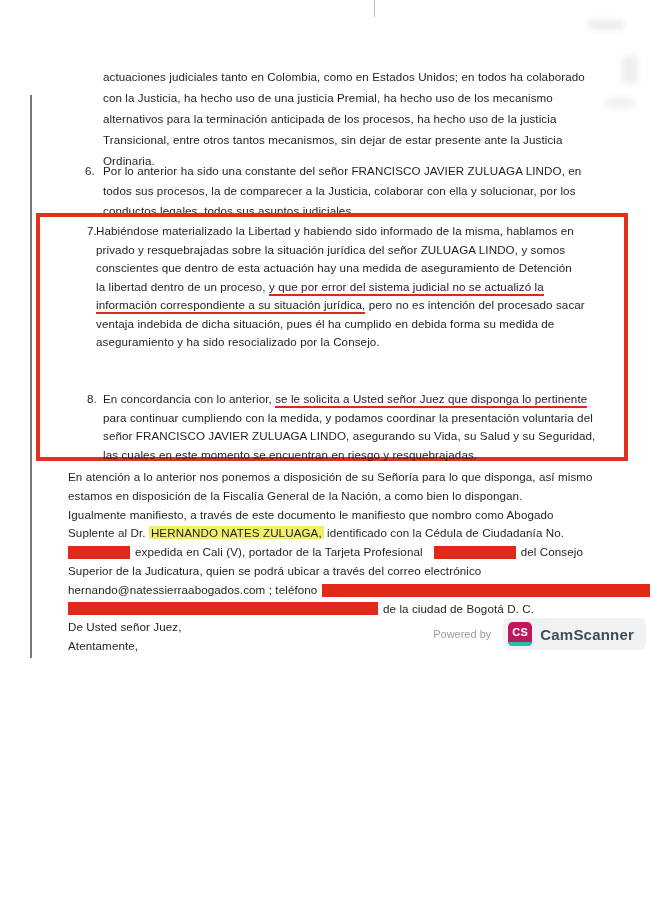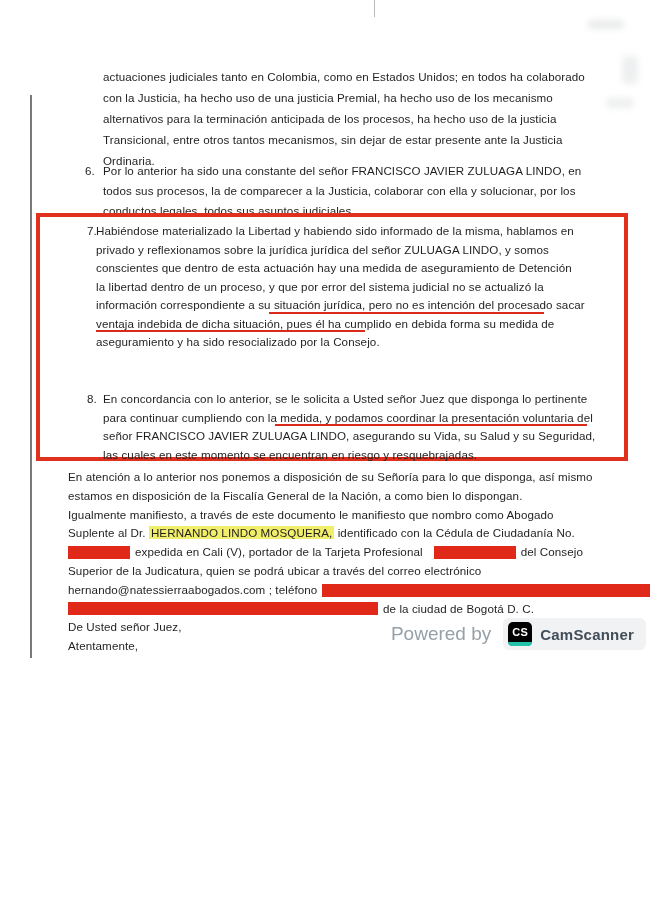--- a/index.html
+++ b/index.html
@@ -26,36 +26,36 @@
   .num7{left:87px;top:222px;height:18.5px;line-height:18.5px;}
   .num8{left:87px;top:390px;height:18.5px;line-height:18.5px;}
   .redbox{position:absolute;left:36px;top:213px;width:584px;height:240px;border:4px solid #e0301e;}
   .item7{position:absolute;left:96px;top:222px;}
   .item7 .line,.item8 .line{height:18.5px;line-height:18.5px;}
   .item8{position:absolute;left:103px;top:390px;}
   .closing{position:absolute;left:68px;top:468px;}
   .closing .line{height:18.8px;line-height:18.8px;}
   .rline{display:flex;align-items:center;gap:5px;}
   .bold{font-weight:bold;}
-  .redline{border-bottom:2.5px solid #d92a1a;padding-bottom:19px;}
+  .redline{border-bottom:2.5px solid #d92a1a;padding-bottom:1px;}
   .hl{background:#f1ee6b;padding:0 2px;}
   .bar{height:13px;background:#e1291a;flex:none;}
   .b1{width:62px;}
   .b2{width:82px;margin-left:6px;}
   .b3{width:360px;}
   .b4{width:310px;}
   .b5{width:91px;margin-left:4px;}
   .b6{width:88px;}
   .pagenum{position:absolute;top:724px;left:0;width:650px;text-align:center;
     font-weight:bold;font-size:12.5px;letter-spacing:1px;}
   
   .footer{position:absolute;right:4px;bottom:8px;display:flex;align-items:center;gap:12px;}
-  .powered{color:#97a0a7;font-size:19px;}
+  .powered{color:#97a0a7;font-size:11px;}
   .badge{display:flex;align-items:center;gap:8px;background:#f0f2f3;border-radius:6px;padding:4px 12px 4px 5px;}
-  .cs-icon{position:relative;width:24px;height:24px;border-radius:5px;background:#000000;
+  .cs-icon{position:relative;width:24px;height:24px;border-radius:5px;background:#be185d;
     display:flex;align-items:center;justify-content:center;flex:none;}
   .cs-letters{color:#ffffff;font-weight:bold;font-size:11px;margin-top:-4px;letter-spacing:.3px;}
   .cs-accent{position:absolute;bottom:0;left:0;right:0;height:4px;background:#21c2a7;border-radius:0 0 5px 5px;}
   .brand{color:#414d59;font-size:15px;font-weight:bold;letter-spacing:.2px;}
 </style>
 </head>
 <body>
 
 <div class="screen">
 
@@ -79,41 +79,41 @@
     <div class="line">Por lo anterior ha sido una constante del señor FRANCISCO JAVIER ZULUAGA LINDO, en</div>
     <div class="line">todos sus procesos, la de comparecer a la Justicia, colaborar con ella y solucionar, por los</div>
     <div class="line">conductos legales, todos sus asuntos judiciales.</div>
   </div>
 
   <div class="redbox"></div>
 
   <div class="num num7 line">7.</div>
   <div class="item7">
     <div class="line">Habiéndose materializado la Libertad y habiendo sido informado de la misma, hablamos en</div>
-    <div class="line">privado y reflexionamos sobre la jurídica jurídica del señor ZULUAGA LINDO, y somos</div>
+    <div class="line">privado y resquebrajadas sobre la situación jurídica del señor ZULUAGA LINDO, y somos</div>
     <div class="line">conscientes que dentro de esta actuación hay una medida de aseguramiento de Detención</div>
     <div class="line"><span>la libertad dentro de un proceso, </span><span class="redline">y que por error del sistema judicial no se actualizó la</span></div>
     <div class="line"><span class="redline">información correspondiente a su situación jurídica,</span><span> pero no es intención del procesado sacar</span></div>
     <div class="line">ventaja indebida de dicha situación, pues él ha cumplido en debida forma su medida de</div>
     <div class="line">aseguramiento y ha sido resocializado por la Consejo.</div>
   </div>
 
   <div class="num num8 line">8.</div>
   <div class="item8">
     <div class="line"><span>En concordancia con lo anterior, </span><span class="redline">se le solicita a Usted señor Juez que disponga lo pertinente</span></div>
     <div class="line">para continuar cumpliendo con la medida, y podamos coordinar la presentación voluntaria del</div>
     <div class="line">señor FRANCISCO JAVIER ZULUAGA LINDO, asegurando su Vida, su Salud y su Seguridad,</div>
     <div class="line">las cuales en este momento se encuentran en riesgo y resquebrajadas.</div>
   </div>
 
   <div class="closing">
     <div class="line">En atención a lo anterior nos ponemos a disposición de su Señoría para lo que disponga, así mismo</div>
     <div class="line">estamos en disposición de la Fiscalía General de la Nación, a como bien lo dispongan.</div>
     <div class="line">Igualmente manifiesto, a través de este documento le manifiesto que nombro como Abogado</div>
-    <div class="line"><span>Suplente al Dr. </span><span class="hl">HERNANDO LINDO MOSQUERA,</span><span> identificado con la Cédula de Ciudadanía No.</span></div>
+    <div class="line"><span>Suplente al Dr. </span><span class="hl">HERNANDO NATES ZULUAGA,</span><span> identificado con la Cédula de Ciudadanía No.</span></div>
     <div class="line rline">
         <div class="bar b1"></div>
         <span>expedida en Cali (V), portador de la Tarjeta Profesional</span>
         <div class="bar b2"></div>
         <span>del Consejo</span>
       </div>
     <div class="line">Superior de la Judicatura, quien se podrá ubicar a través del correo electrónico</div>
     <div class="line rline">
         <span>hernando@natessierraabogados.com ; teléfono</span>
         <div class="bar b3"></div>

